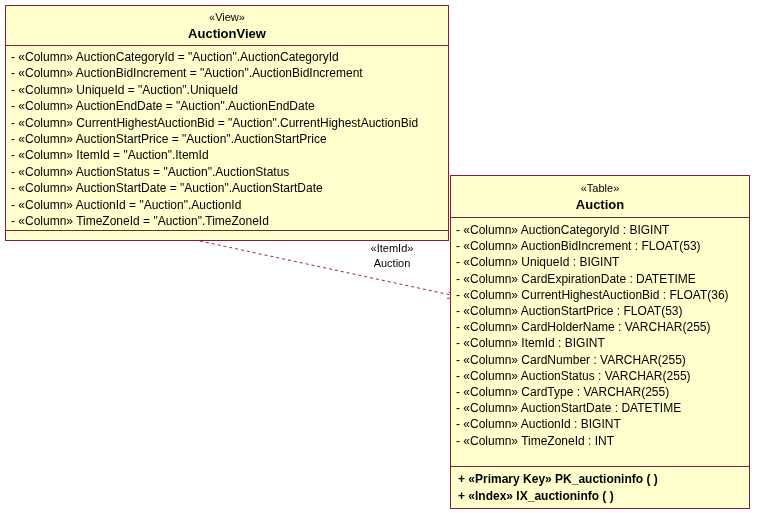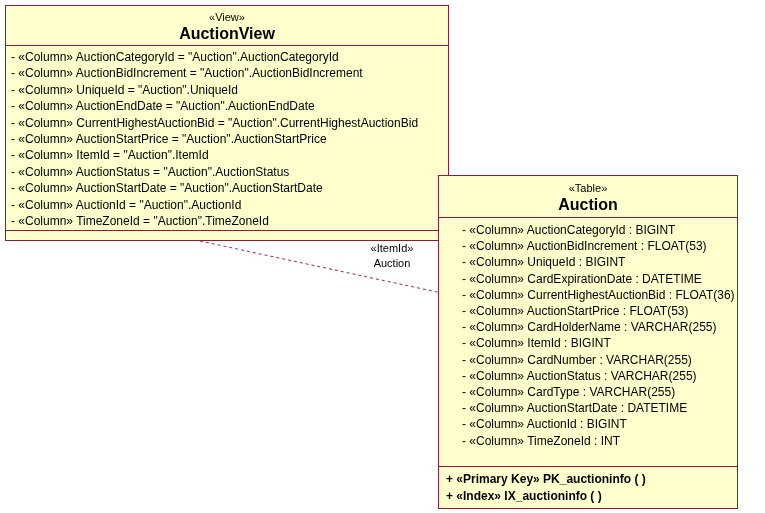--- a/index.html
+++ b/index.html
@@ -26,41 +26,41 @@
     display: flex;
     flex-direction: column;
   }
   .entity-header {
     text-align: center;
     border-bottom: 1px solid var(--entity-border);
     padding-top: 4px;
     flex: 0 0 auto;
   }
   .stereotype { font-size: 11px; line-height: 15px; }
-  .entity-name { font-size: 16px; font-weight: bold; line-height: 18px; }
+  .entity-name { font-size: 13px; font-weight: bold; line-height: 18px; }
 
   .rows {
     flex: 0 0 auto;
     overflow: hidden;
     white-space: nowrap;
   }
   .rows .row { font-size: 12px; }
 
   .view-box { left: 5px; top: 5px; width: 444px; height: 236px; }
   .view-box .entity-header { height: 40px; }
   .view-box .rows { height: 184px; padding: 3px 0 0 5px; }
   .view-box .rows .row { line-height: 16.4px; }
   .empty-compartment {
     flex: 1 1 auto;
     border-top: 1px solid var(--entity-border);
   }
 
-  .table-box { left: 438px; top: 175px; width: 300px; height: 334px; }
+  .table-box { left: 450px; top: 175px; width: 300px; height: 334px; }
   .table-box .entity-header { height: 42px; padding-top: 5px; }
-  .table-box .rows.columns { height: 248px; padding: 4px 0 0 23px; }
+  .table-box .rows.columns { height: 248px; padding: 4px 0 0 5px; }
   .table-box .rows.columns .row { line-height: 16.2px; }
   .table-box .rows.keys {
     flex: 1 1 auto;
     border-top: 1px solid var(--entity-border);
     padding: 4px 0 0 7px;
     font-weight: bold;
   }
   .table-box .rows.keys .row { line-height: 16.5px; }
 
   .connector-svg {

